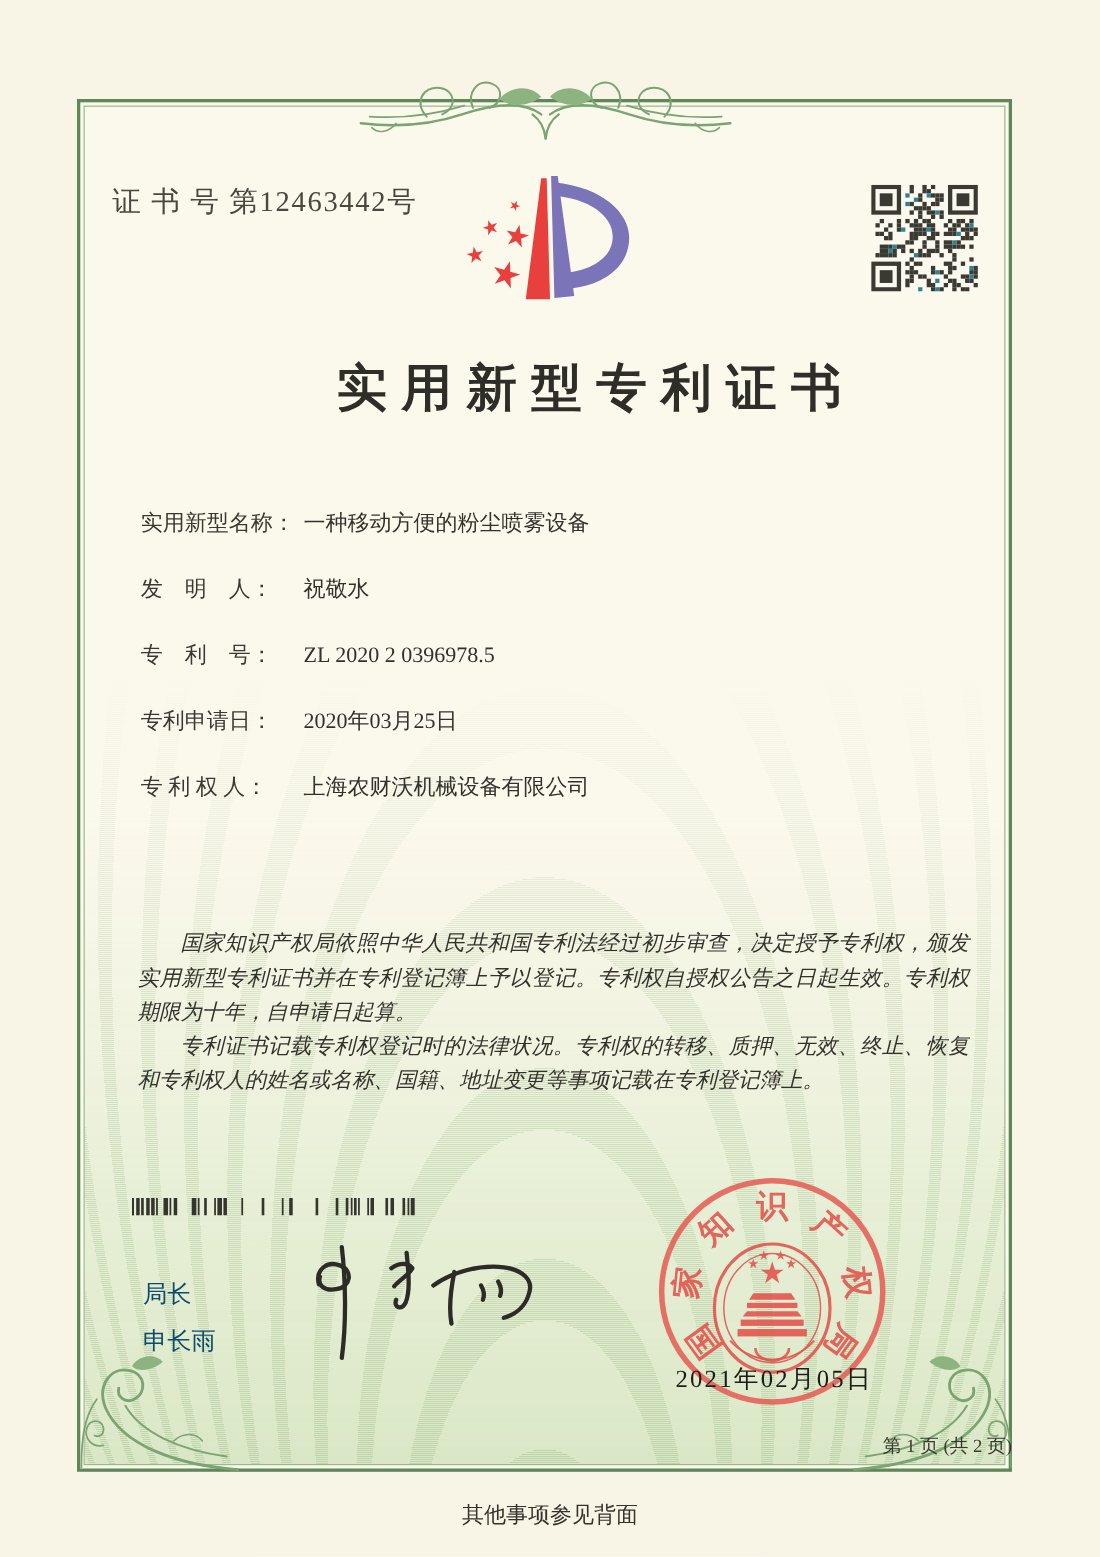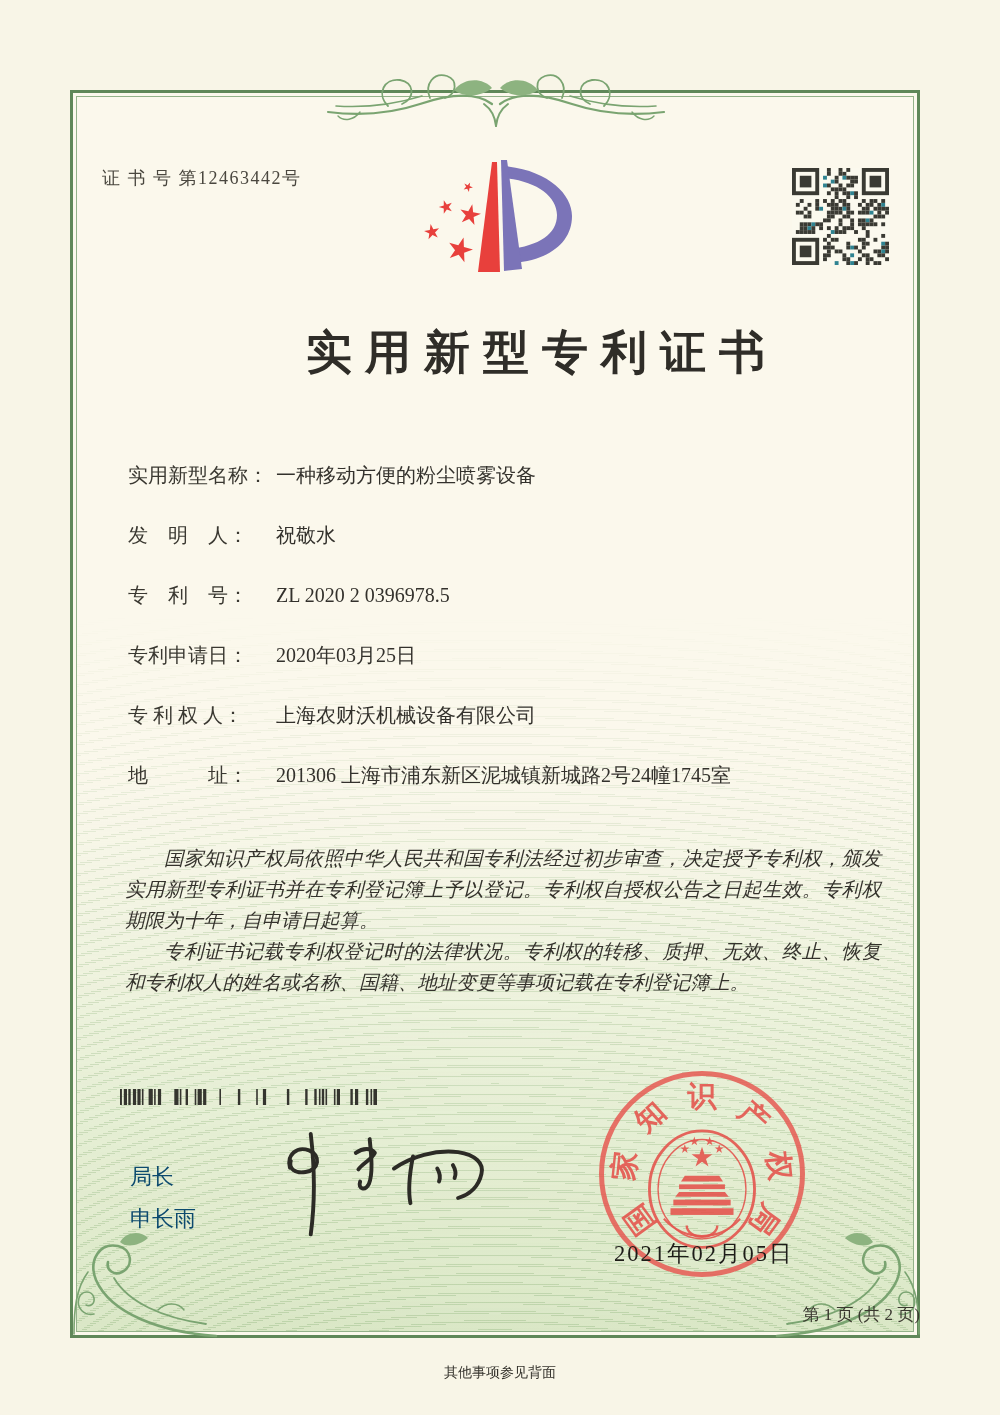--- a/index.html
+++ b/index.html
@@ -24,21 +24,21 @@
     background:
       repeating-radial-gradient(ellipse 2300px 520px at 50% 132%,
         rgba(122,166,104,0.30) 0px, rgba(122,166,104,0.30) 1.3px,
         transparent 1.3px, transparent 8px),
       linear-gradient(to bottom, rgba(231,240,216,0) 0%, rgba(231,240,216,0) 52%,
         rgba(224,236,206,0.85) 80%, rgba(218,231,198,1) 100%);
     -webkit-mask-image:linear-gradient(to bottom,transparent 0%,transparent 42%,rgba(0,0,0,.75) 66%,#000 100%);
     mask-image:linear-gradient(to bottom,transparent 0%,transparent 42%,rgba(0,0,0,.75) 66%,#000 100%);
   }
   
-  .cert-no{left:102px;top:166px;font-size:18px;letter-spacing:1.5px;color:#4a473f;}
+  .cert-no{left:102px;top:166px;font-size:26px;letter-spacing:1.5px;color:#4a473f;}
   .logo{left:400px;top:150px;width:200px;height:150px;}
   .qr{left:792px;top:168px;width:97px;height:97px;background:#fbf9ee;}
   .qr svg{width:100%;height:100%;display:block;}
   .title{
     left:70px;top:322px;width:914px;text-align:center;
     font-size:46px;font-weight:bold;letter-spacing:13px;padding-left:30px;box-sizing:border-box;
     color:#2f2d28;
   }
   
   .fields{left:128px;top:436px;width:770px;font-size:20px;}
@@ -68,21 +68,21 @@
   .seal-ring span{
     position:absolute;left:50%;top:50%;width:34px;height:34px;margin:-17px 0 0 -17px;
     display:flex;align-items:center;justify-content:center;
     font-size:29px;font-weight:bold;color:rgba(228,80,74,0.92);
     font-family:"Liberation Serif","DejaVu Serif",serif;
   }
   .emblem{position:absolute;left:40px;top:52px;width:116px;height:128px;}
   .seal-date{left:614px;top:1238px;font-size:22.5px;letter-spacing:2px;color:#1d1c18;z-index:5;}
   
   .page-num{left:70px;top:1303px;width:850px;text-align:right;font-size:17px;color:#3a382f;}
-  .back-note{left:0;top:1364px;width:1000px;text-align:center;font-size:14px;color:#34322c;}
+  .back-note{left:0;top:1364px;width:1000px;text-align:center;font-size:20px;color:#34322c;}
   .green-stroke{stroke:#7aa471;fill:none;stroke-linecap:round;}
 </style>
 </head>
 <body>
 
 <div class="frame">
   <div class="waves"></div>
   <div class="frame-inner"></div>
 </div>
 
@@ -352,24 +352,20 @@
     <span class="field-value">ZL 2020 2 0396978.5</span>
   </div>
   <div class="field-row">
     <span class="field-label">专利申请日：</span>
     <span class="field-value">2020年03月25日</span>
   </div>
   <div class="field-row">
     <span class="field-label">专 利 权 人：</span>
     <span class="field-value">上海农财沃机械设备有限公司</span>
   </div>
-  <div class="field-row">
-    <span class="field-label">地　　　址：</span>
-    <span class="field-value">201306 上海市浦东新区泥城镇新城路2号24幢1745室</span>
-  </div>
 </div>
 
 <div class="abs body-text">
   <p>国家知识产权局依照中华人民共和国专利法经过初步审查，决定授予专利权，颁发实用新型专利证书并在专利登记簿上予以登记。专利权自授权公告之日起生效。专利权期限为十年，自申请日起算。</p>
   <p>专利证书记载专利权登记时的法律状况。专利权的转移、质押、无效、终止、恢复和专利权人的姓名或名称、国籍、地址变更等事项记载在专利登记簿上。</p>
 </div>
 
 <div class="abs barcode">
     <svg viewBox="0 0 257 17" preserveAspectRatio="none">
       <rect x="0" y="0" width="1.8" height="17" fill="#35352f"></rect>

